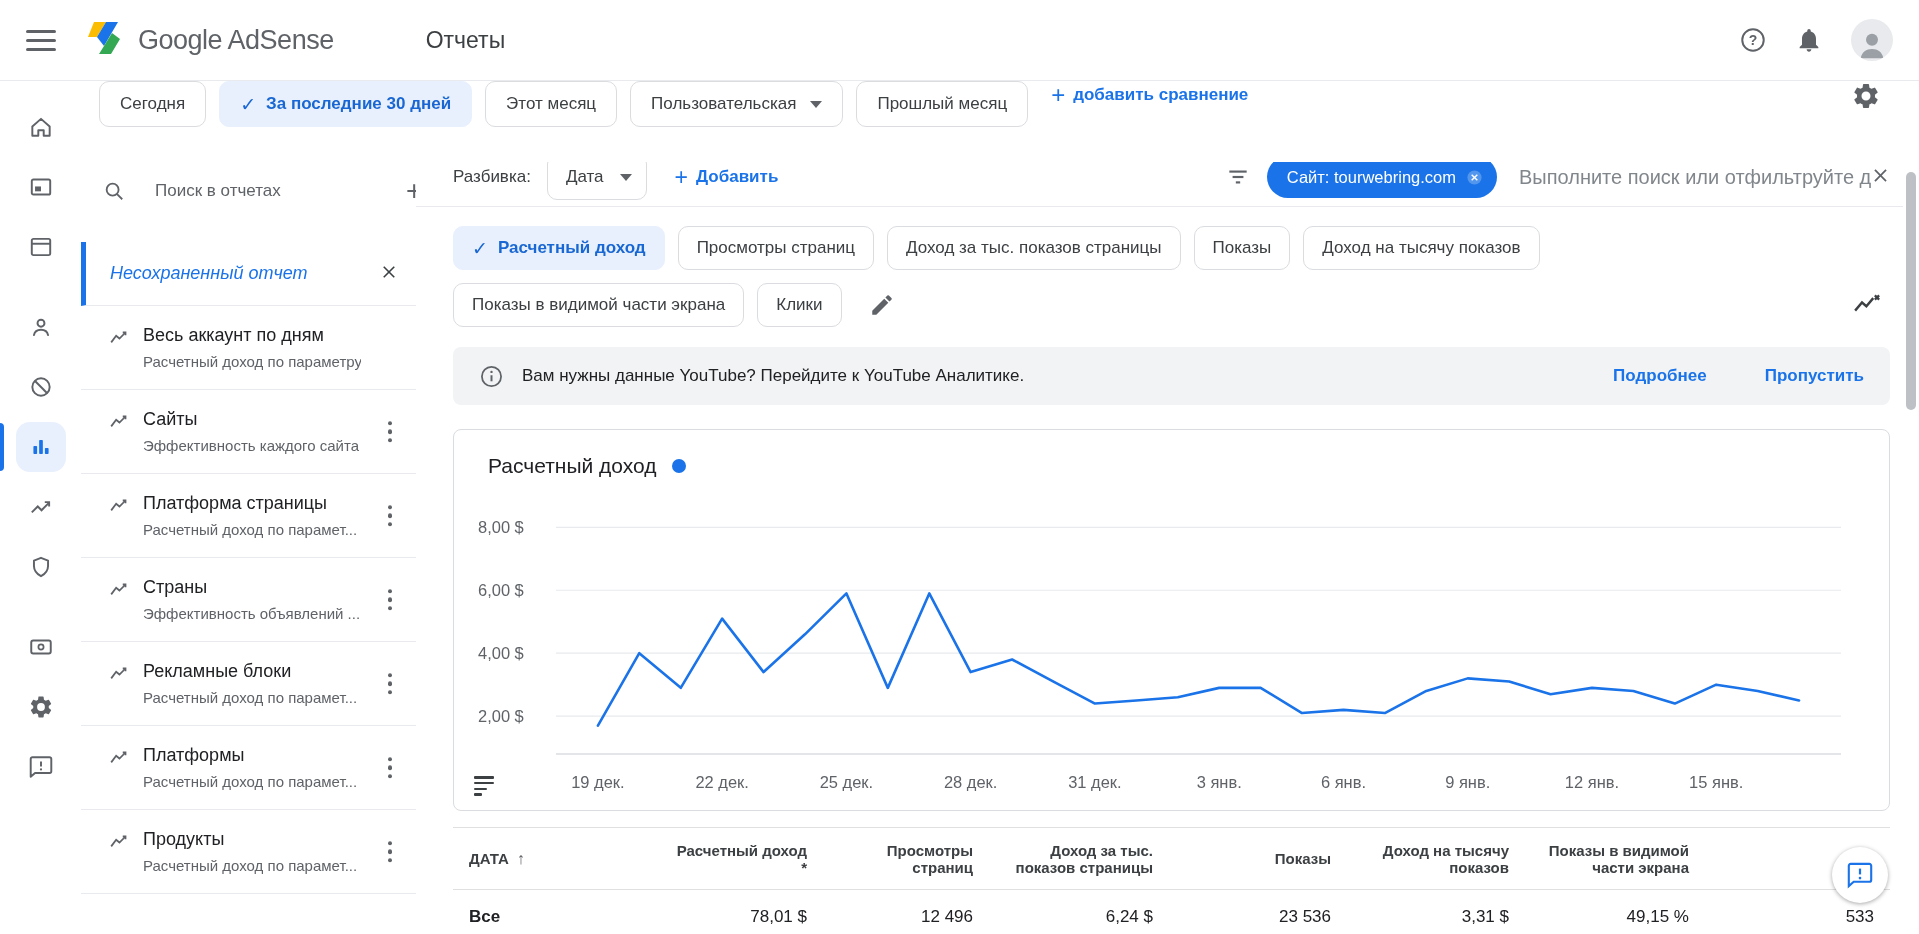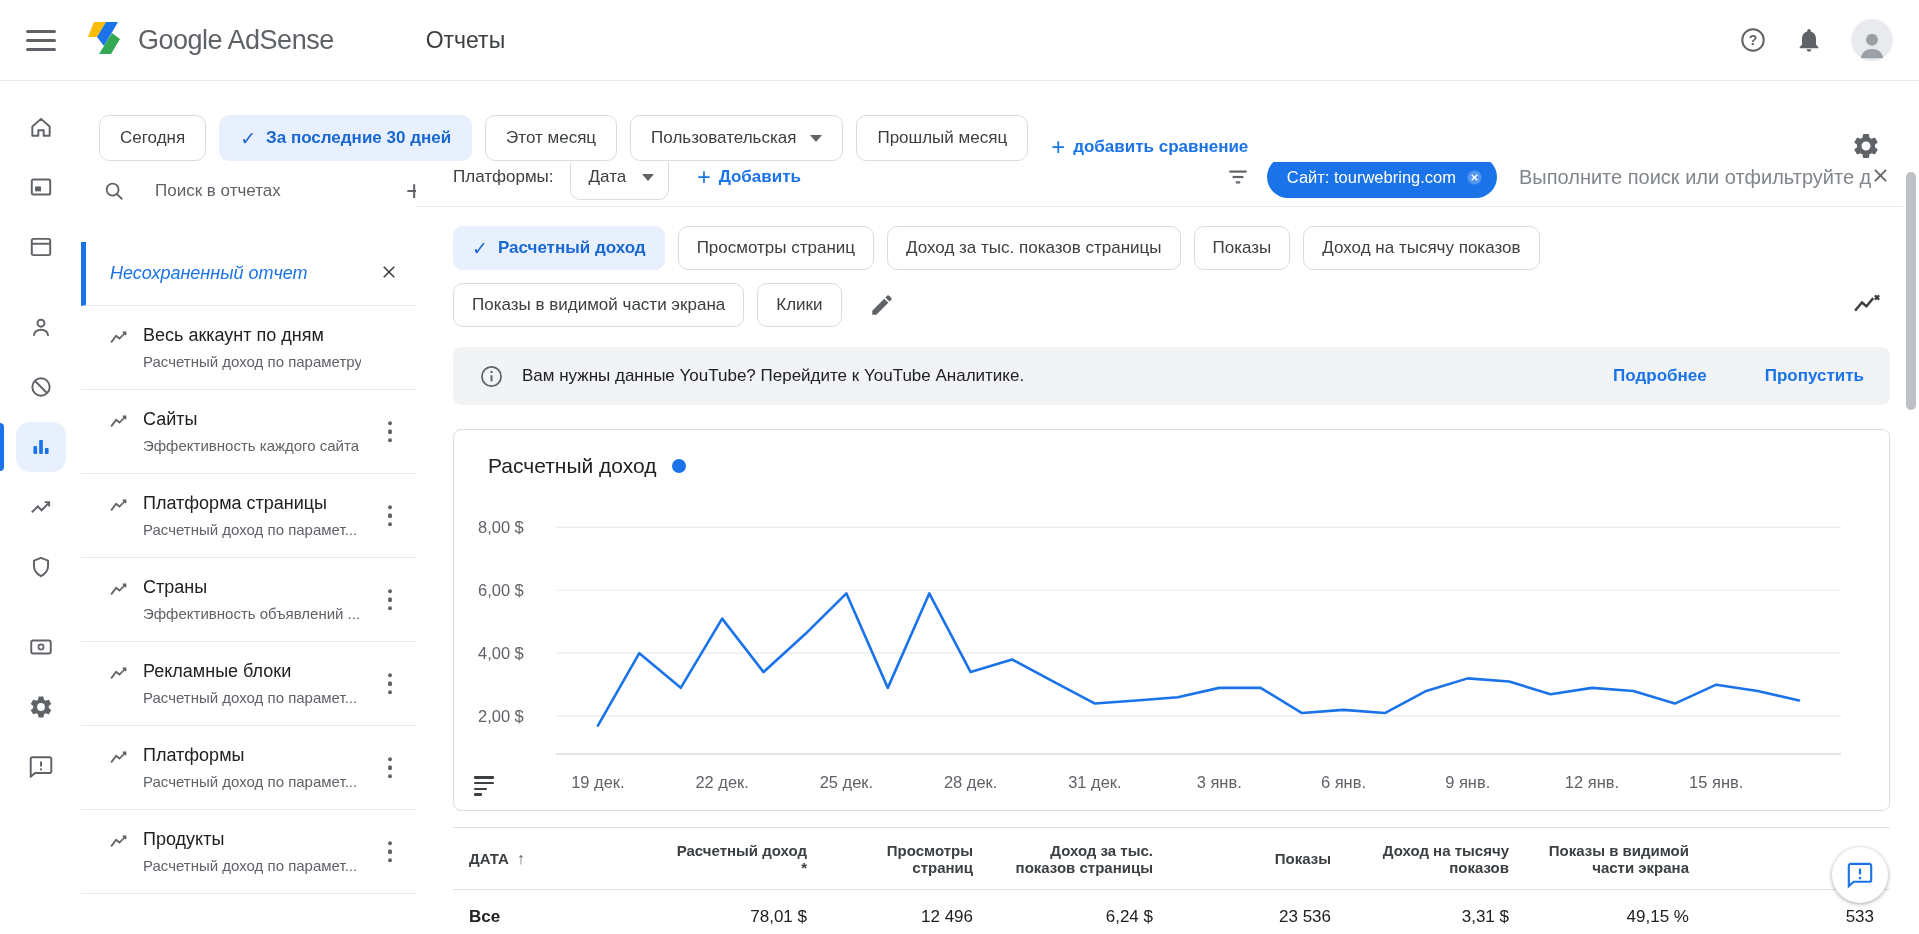--- a/index.html
+++ b/index.html
@@ -33,21 +33,21 @@
   .rail-item.gap { margin-top:20px; }
   .rail-item .icon-box { width:50px; height:50px; border-radius:14px; display:flex; align-items:center;
     justify-content:center; color:#5f6368; }
   .rail-item .icon-box svg { width:26px; height:26px; }
   .rail-item.selected .icon-box { background:#e8f0fe; color:#1a73e8; }
   .rail-item.selected::before { content:""; position:absolute; left:0; top:6px; bottom:6px; width:4px;
     background:#1a73e8; border-radius:0 4px 4px 0; }
 
   
   .chips-row { position:absolute; top:81px; left:81px; right:16px; height:80px;
-    display:flex; align-items:flex-end; gap:13px; padding:0 22px 0 18px; background:#fff; z-index:5; }
+    display:flex; align-items:flex-start; gap:13px; padding:0 22px 0 18px; background:#fff; z-index:5; }
   .chip { height:46px; border:1px solid #dadce0; border-radius:10px; padding:0 20px;
     display:inline-flex; align-items:center; gap:10px; font-size:17px; color:#3c4043; background:#fff; white-space:nowrap; }
   .chip.selected { background:#e8f0fe; border-color:#e8f0fe; color:#1967d2; font-weight:bold; }
   .chip .check { font-size:19px; }
   .caret { width:0; height:0; border-left:6px solid transparent; border-right:6px solid transparent;
     border-top:7px solid #5f6368; margin-left:4px; }
   .add-compare { display:inline-flex; align-items:center; gap:8px; color:#1a73e8; font-size:17px; font-weight:bold; margin-left:10px; }
   .add-compare .plus { font-size:24px; font-weight:normal; }
   .row-gear { margin-left:auto; width:30px; height:30px; color:#5f6368; }
   .row-gear svg { width:100%; height:100%; }
@@ -413,21 +413,21 @@
           <i></i>
           <i></i>
         </span>
       </div>
     </div>
 </aside>
 
 <section class="report-main" data-interactable="false">
 
   <div class="breakdown-row" data-interactable="false">
-    <span class="bd-label" data-interactable="false">Платформы:</span>
+    <span class="bd-label" data-interactable="false">Разбивка:</span>
     <span class="dim-chip" data-interactable="true">
       <span>Дата</span>
       <span class="caret" data-interactable="false"></span>
     </span>
     <button class="bd-add" data-interactable="true">
       <span class="plus" data-interactable="false">+</span>
       <span>Добавить</span>
     </button>
     <span class="bd-spacer"></span>
     <span class="filter-icon" data-interactable="true">

